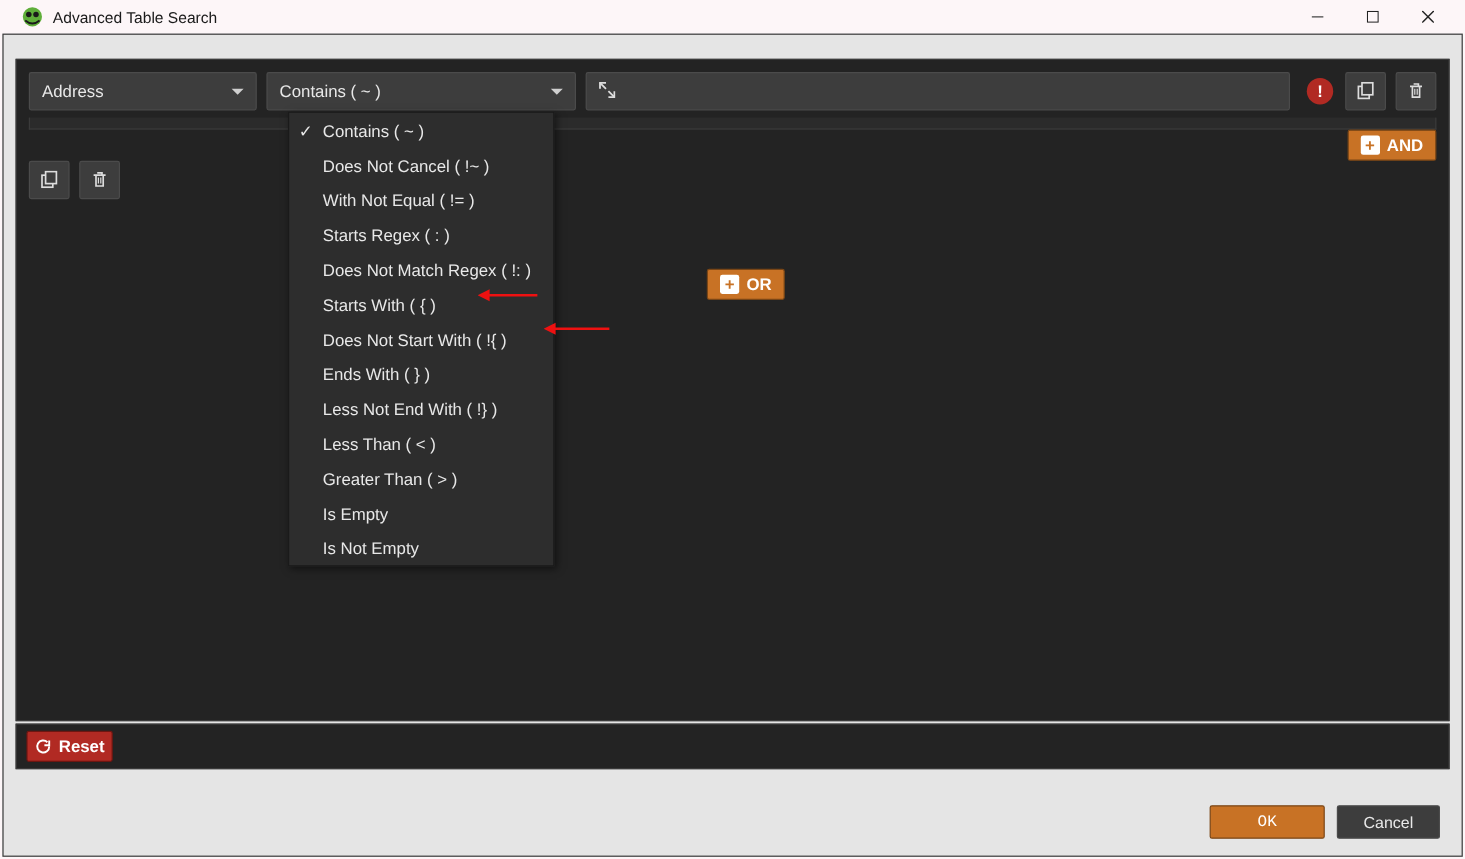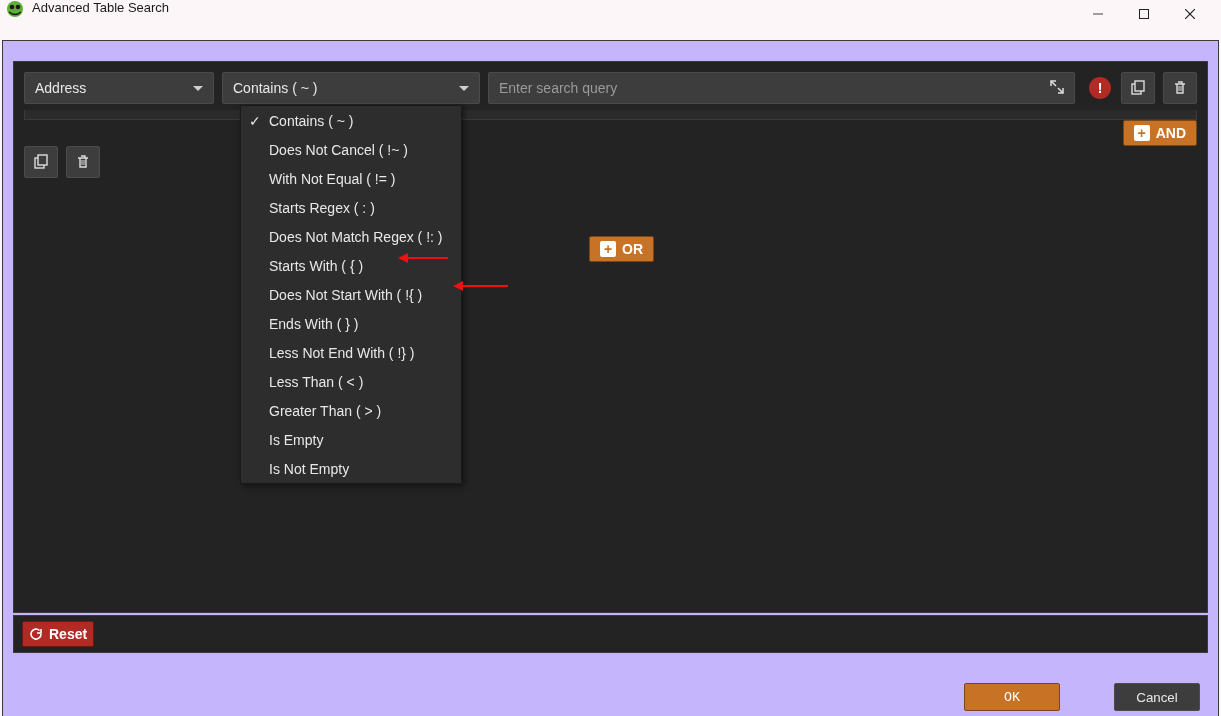--- a/index.html
+++ b/index.html
@@ -6,37 +6,38 @@
   body {
     font-family: "Segoe UI", Tahoma, sans-serif;
     background: #fdf6f8;
     width: 1221px;
     height: 716px;
     overflow: hidden;
     font-size: 14px;
     color: #e8e8e8;
   }
   .titlebar {
-    height: 40px;
+    height: 28px;
     background: #fdf6f8;
     display: flex;
-    align-items: flex-start;
+    align-items: center;
     padding: 0 8px 0 6px;
+    margin-left: 12px;
   }
   .titlebar .app-icon { width: 18px; height: 18px; margin-right: 8px; }
   .titlebar .title { color: #1a1a1a; font-size: 13px; flex: 0 0 auto; }
   .titlebar .spacer { flex: 1 1 auto; }
   .titlebar .winbtn { width: 46px; height: 28px; display: flex; align-items: center; justify-content: center; }
   .titlebar .winbtn svg { pointer-events: none; }
 
   .app {
     position: relative;
     margin: 0 2px 2px 2px;
     height: calc(716px - 30px);
-    background: #c4b5fd;
+    background: #e5e5e5;
     border: 1px solid #3a3a3a;
   }
   .outer-panel {
     position: absolute;
     left: 10px; right: 10px; top: 20px; bottom: 112px;
     border: 1px solid #3a3a3a;
     background: #232323;
   }
   .row1 {
     display: flex;
@@ -122,21 +123,21 @@
     content:"✓"; position:absolute; left:8px; color:#e8e8e8;
   }
   .arrow { position:absolute; z-index:30; }
   .arrow svg { display:block; }
 
   .reset-bar { position:absolute; left:10px; right:10px; bottom:72px; height:38px; background:#232323; border:1px solid #3a3a3a; display:flex; align-items:center; padding:0 8px; }
   .reset-btn { display:flex; align-items:center; gap:6px; background:#b12a23; color:#fff; border:1px solid #6e1611; border-radius:2px; padding:4px 6px; font-weight:600; cursor:pointer; }
 
   .footer { position:absolute; left:0; right:0; bottom:0; height:56px; display:flex; align-items:center; justify-content:flex-end; gap:10px; padding:0 18px; }
   .ok-btn { width:96px; height:28px; background:#c87225; border:1px solid #7a4616; color:#fff; border-radius:2px; cursor:pointer;font-family:Liberation Mono, monospace; }
-  .cancel-btn { width:86px; height:28px; background:#3d3d3d; border:1px solid #4b4b4b; color:#e8e8e8; border-radius:2px; cursor:pointer;margin-left:44px; }
+  .cancel-btn { width:86px; height:28px; background:#3d3d3d; border:1px solid #4b4b4b; color:#e8e8e8; border-radius:2px; cursor:pointer; }
 </style>
 </head>
 <body>
 
 <div class="titlebar">
   <span class="app-icon">
     <svg viewBox="0 0 18 18">
         <circle cx="9" cy="9" r="8" fill="#5fae3a"></circle>
         <circle cx="6" cy="7" r="2.3" fill="#1a1a1a"></circle>
         <circle cx="12" cy="7" r="2.3" fill="#1a1a1a"></circle>
@@ -168,21 +169,20 @@
     <div class="row1">
       <div class="combo field-combo">
         <span class="label">Address</span>
         <span class="caret"></span>
       </div>
       <div class="combo op-combo">
         <span class="label">Contains ( ~ )</span>
         <span class="caret"></span>
       </div>
       <div class="search-input">
-        <input type="text" placeholder="Enter search query" style="">
         <span>
           <svg width="14" height="14">
               <path d="M1 6 L1 1 L6 1 M8 13 L13 13 L13 8" stroke="#ddd" stroke-width="1.5" fill="none"></path>
               <path d="M1 1 L6 6 M13 13 L8 8" stroke="#ddd" stroke-width="1.5"></path>
             </svg>
         </span>
       </div>
       <span class="warn-dot">!</span>
       <span class="icon-btn">
         <svg width="16" height="16">

